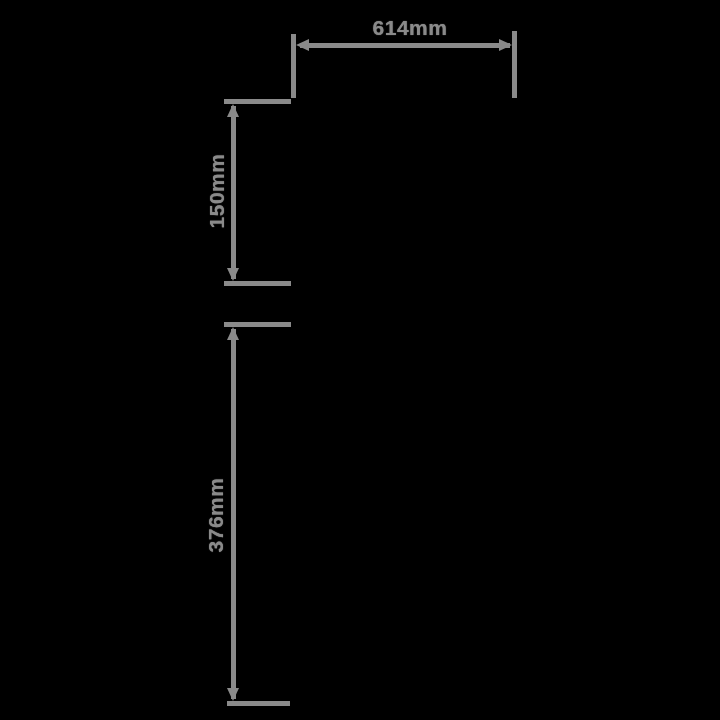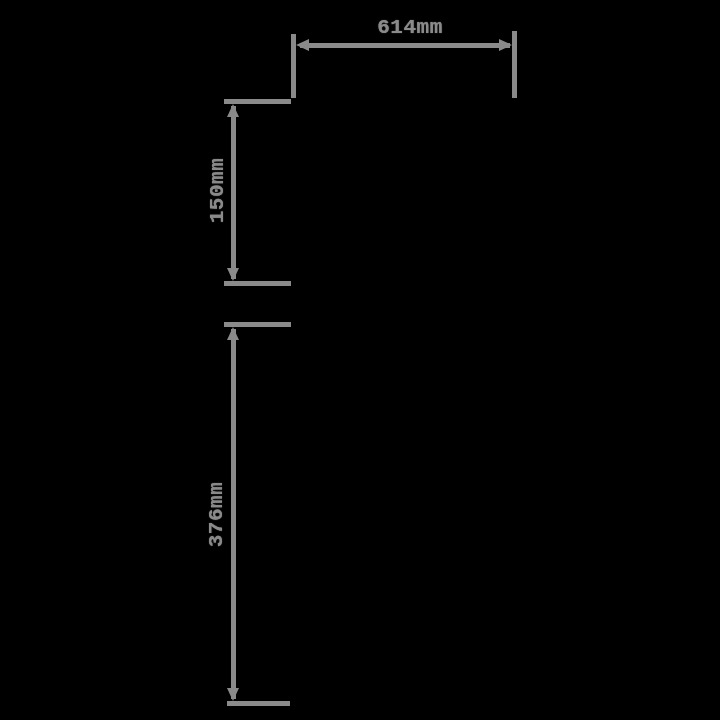--- a/index.html
+++ b/index.html
@@ -6,21 +6,21 @@
     margin: 0;
     padding: 0;
     background: #000;
   }
   .canvas {
     position: relative;
     width: 720px;
     height: 720px;
     background: var(--bg-color, #000);
     overflow: hidden;
-    font-family: Liberation Mono, monospace;
+    font-family: Liberation Sans, sans-serif;
   }
   .bar {
     position: absolute;
     background: var(--line-color, #8a8a8a);
   }
   .arrow {
     position: absolute;
     width: 0;
     height: 0;
   }

